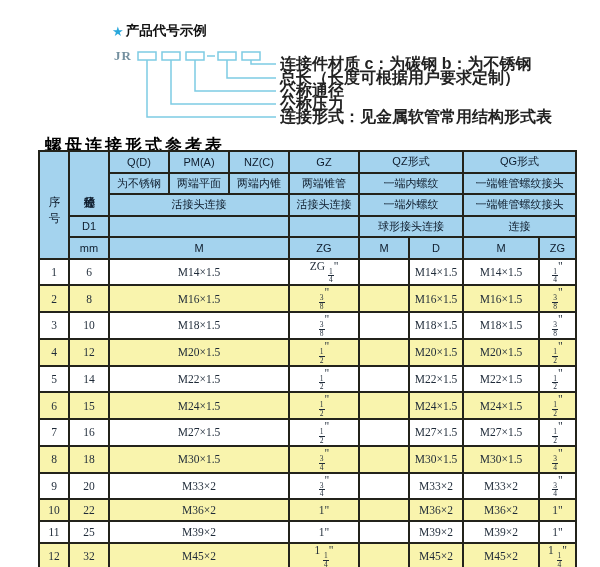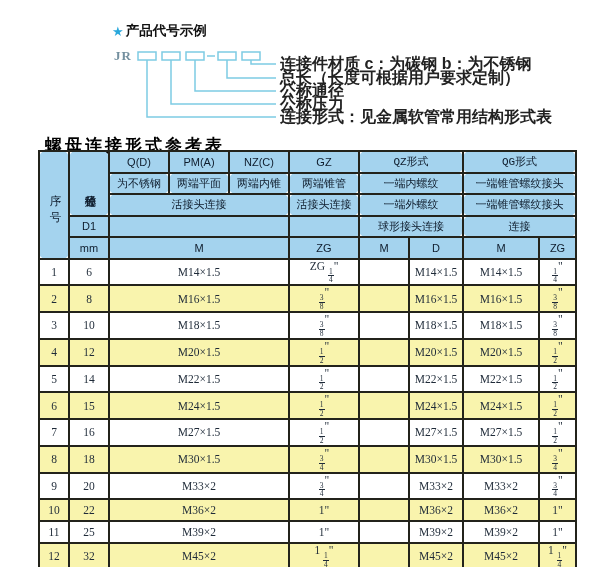--- a/index.html
+++ b/index.html
@@ -38,21 +38,21 @@
   table.ref td{
     border:2px solid #23231b;
     text-align:center;vertical-align:middle;
     padding:0;overflow:hidden;
   }
   thead td{
     background:#a4d3ee;height:19.5px;
     font-size:11px;color:#0e1c2c;font-weight:normal;
     font-family:Liberation Sans, sans-serif;
   }
-  thead td.cjk{font-family:Liberation Mono, monospace;font-size:11px;border-radius:7px;}
+  thead td.cjk{font-family:Liberation Sans, sans-serif;font-size:11px;}
   tbody td{
     height:19.9px;background:#ffffff;
     font-family:"Liberation Serif", serif;
     font-size:11.5px;color:#1e2a38;
   }
   tbody tr.alt td{background:#f9f4ad;}
   .vtext{
     writing-mode:vertical-lr;text-orientation:upright;
     margin:0 auto;font-size:11.5px;
   }

